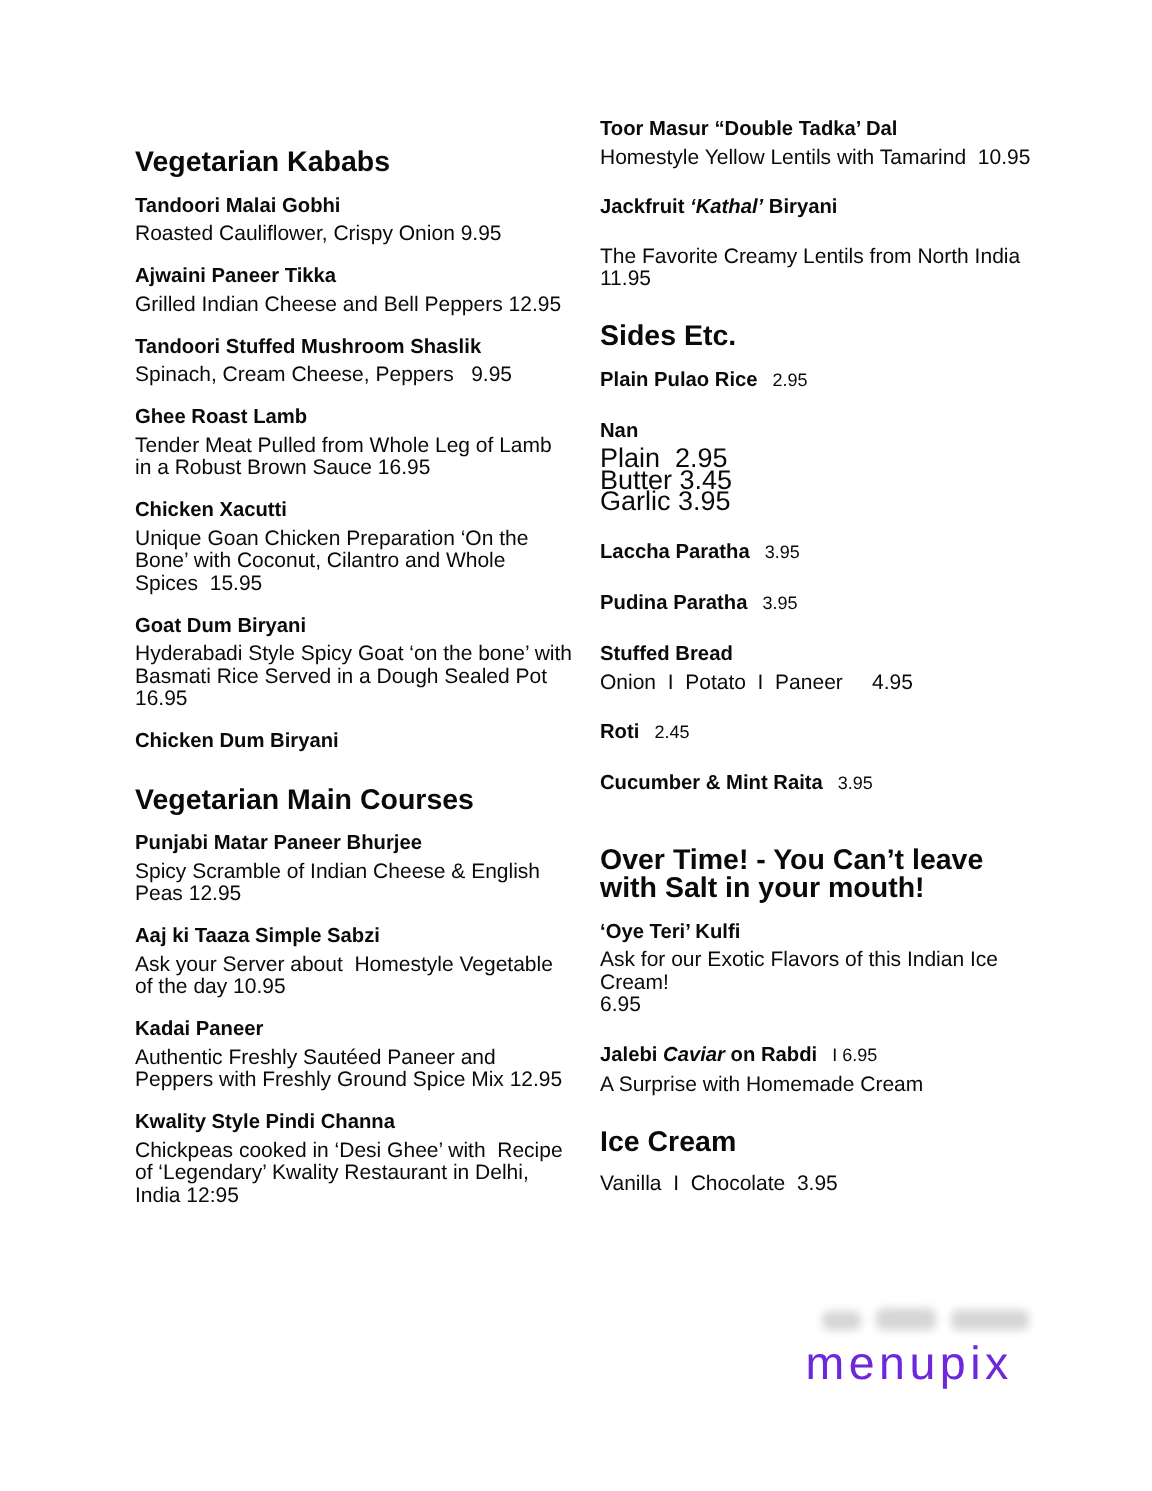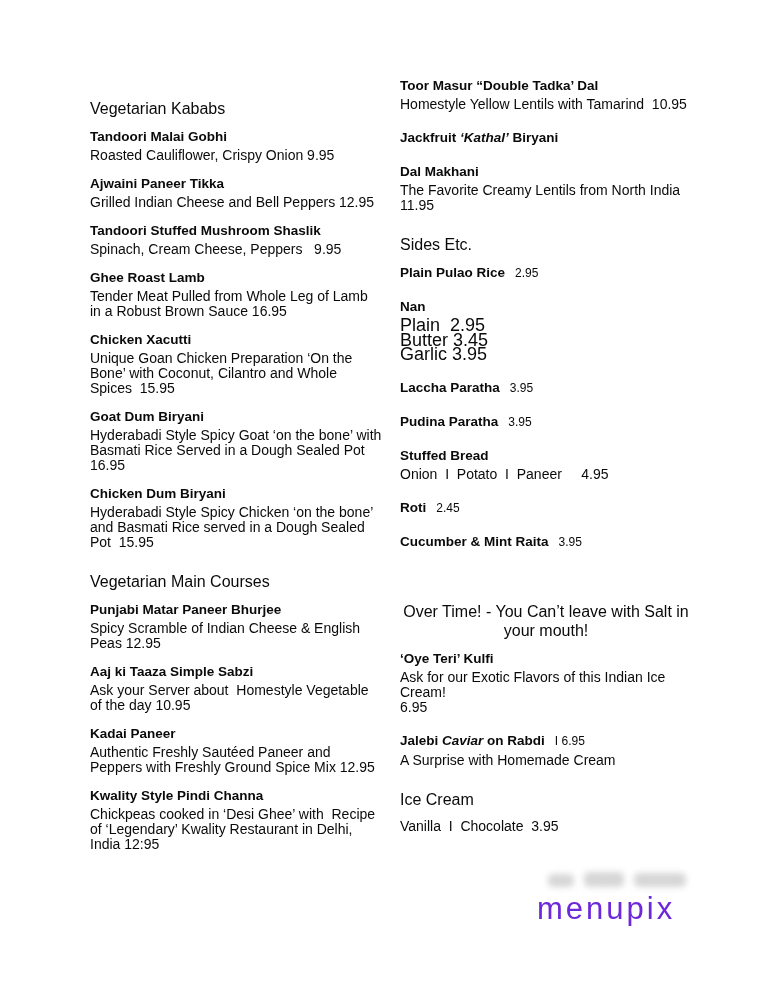--- a/index.html
+++ b/index.html
@@ -11,28 +11,28 @@
     background: #ffffff;
     font-family: "Liberation Sans", sans-serif;
     color: #0a0a0a;
     overflow: hidden;
   }
   .col { position: absolute; }
   .col-left  { left: 90px;  top: 99px; width: 292px; }
   .col-right { left: 400px; top: 77px; width: 292px; }
 
   .heading {
-    font-size: 16px;
-    font-weight: 400;
+    font-size: 19px;
+    font-weight: 700;
     line-height: 19px;
     margin: 22px 0 10px 0;
     white-space: pre-wrap;
   }
   .heading:first-child { margin-top: 0; }
-  .gap-lg { margin-top: 52px; text-align: center; }
+  .gap-lg { margin-top: 34px; }
 
   .item { margin: 0 0 12px 0; line-height: 16px; }
   .col-right .item { margin-bottom: 17px; }
 
   .name {
     font-size: 13.5px;
     font-weight: 700;
     line-height: 17px;
   }
   .name-italic { font-style: italic; }
@@ -119,21 +119,20 @@
       <div class="desc">Unique Goan Chicken Preparation ‘On the Bone’ with Coconut, Cilantro and Whole Spices  15.95</div>
     </div>
 
     <div class="item">
       <div class="name">Goat Dum Biryani</div>
       <div class="desc">Hyderabadi Style Spicy Goat ‘on the bone’ with Basmati Rice Served in a Dough Sealed Pot 16.95</div>
     </div>
 
     <div class="item">
       <div class="name">Chicken Dum Biryani</div>
-      <div class="desc">Hyderabadi Style Spicy Chicken ‘on the bone’  and Basmati Rice served in a Dough Sealed Pot  15.95</div>
     </div>
 
     <div class="heading">Vegetarian Main Courses</div>
 
     <div class="item">
       <div class="name">Punjabi Matar Paneer Bhurjee</div>
       <div class="desc">Spicy Scramble of Indian Cheese &amp; English Peas 12.95</div>
     </div>
 
     <div class="item">
@@ -160,21 +159,20 @@
       <div class="desc">Homestyle Yellow Lentils with Tamarind  10.95</div>
     </div>
 
     <div class="item">
       <div class="name">
         <span>Jackfruit </span><span class="name-italic">‘Kathal’</span><span> Biryani</span>
       </div>
     </div>
 
     <div class="item">
-      <div class="name">Dal Makhani</div>
       <div class="desc">The Favorite Creamy Lentils from North India  11.95</div>
     </div>
 
     <div class="heading">Sides Etc.</div>
 
     <div class="item">
       <span class="name">Plain Pulao Rice</span><span class="price">2.95</span>
     </div>
 
     <div class="item">

